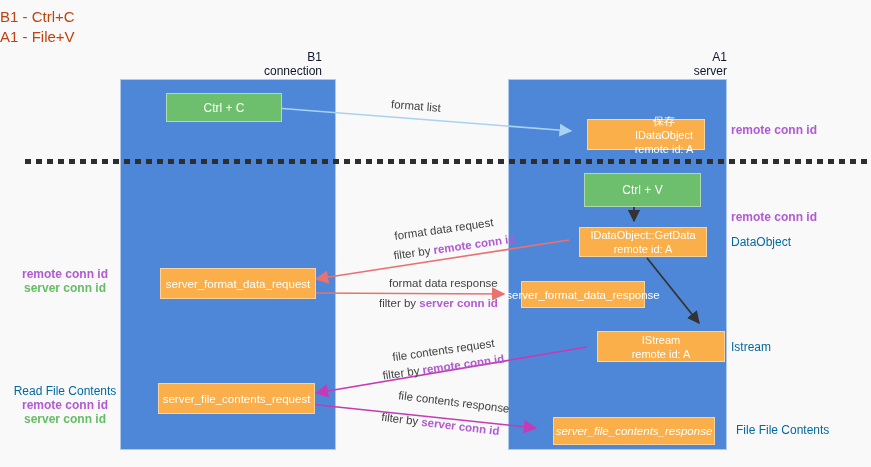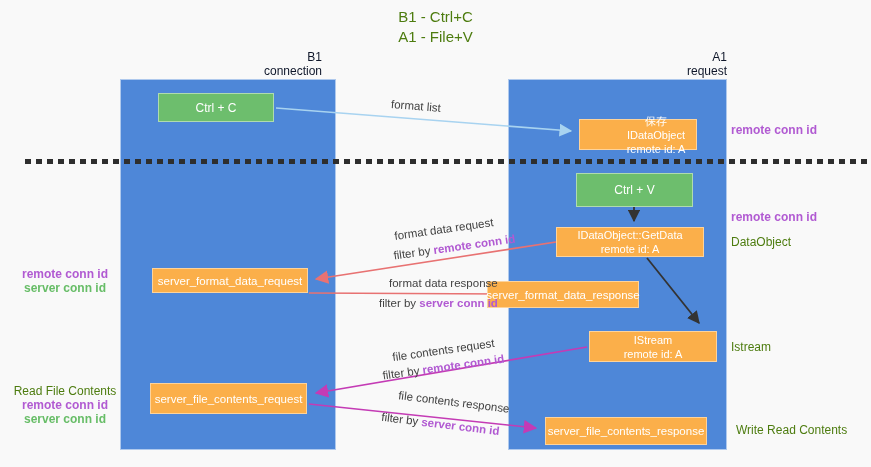--- a/index.html
+++ b/index.html
@@ -9,24 +9,23 @@
     position: relative;
     width: 871px;
     height: 467px;
     background: #f9f9f9;
     overflow: hidden;
     color: #3c3c3c;
   }
   .title {
     position: absolute;
     left: 0; right: 0; top: 7px;
-    text-align: center;
     font-size: 15px;
     line-height: 20px;
-    color: #4d7c0f;
+    color: #c2410c;
   }
   .lane {
     position: absolute;
     top: 79px;
     height: 371px;
     background: #4e87d8;
     border: 1px solid rgba(255,255,255,0.55);
     z-index: 1;
   }
   .lane-b1 { left: 120px; width: 216px; }
@@ -56,20 +55,21 @@
   }
   .box {
     position: absolute;
     z-index: 3;
     display: flex;
     flex-direction: column;
     align-items: center;
     justify-content: center;
     color: #ffffff;
     text-align: center;
+    margin-left: 8px;
   }
   .box-green { background: #6dbe6d; border: 1px solid rgba(255,255,255,0.45); font-size: 12px; }
   .box-orange { background: #fbaf4a; border: 1px solid rgba(255,255,255,0.45); font-size: 11px; line-height: 14px; }
   .box-single { font-size: 11.5px; }
   .edge-label {
     position: absolute;
     z-index: 4;
     font-size: 11.5px;
     color: #424242;
     white-space: nowrap;
@@ -78,21 +78,21 @@
   .rot-down { transform: rotate(7deg); }
   .rot-slight { transform: rotate(4.5deg); }
   .purple { color: #b15ad2; font-weight: bold; }
   .greenTxt { color: #67bd67; font-weight: bold; }
   .margin-label {
     position: absolute;
     z-index: 4;
     font-size: 12px;
     white-space: nowrap;
   }
-  .margin-black { color: #4d7c0f; }
+  .margin-black { color: #0369a1; }
   .left-block {
     position: absolute;
     left: 5px;
     width: 120px;
     text-align: center;
     z-index: 4;
     font-size: 12px;
     line-height: 14px;
     white-space: nowrap;
   }
@@ -106,21 +106,21 @@
     <div>B1 - Ctrl+C</div>
     <div>A1 - File+V</div>
   </div>
 
   <div class="lane-header lane-header-b1">
     <div>B1</div>
     <div>connection</div>
   </div>
   <div class="lane-header lane-header-a1">
     <div>A1</div>
-    <div>request</div>
+    <div>server</div>
   </div>
 
   <div class="lane lane-b1"></div>
   <div class="lane lane-a1"></div>
 
   <div class="dashed-line"></div>
 
   <svg class="arrows" width="871" height="467">
     <defs>
       <marker id="m-blue" viewBox="0 0 10 10" refX="9" refY="5" markerWidth="8" markerHeight="8" orient="auto">
@@ -151,43 +151,43 @@
 
   <div class="box box-orange" style="left:579px; top:119px; width:118px; height:31px;padding-left:36px;">
     <span>保存IDataObject</span>
     <span>remote id: A</span>
   </div>
 
   <div class="box box-green" style="left:576px; top:173px; width:117px; height:34px;">
     <span>Ctrl + V</span>
   </div>
 
-  <div class="box box-orange" style="left:556px; top:227px; width:148px; height:30px;">
+  <div class="box box-orange" style="left:571px; top:227px; width:128px; height:30px;">
     <span>IDataObject::GetData</span>
     <span>remote id: A</span>
   </div>
 
-  <div class="box box-orange box-single" style="left:152px; top:268px; width:156px; height:25px;">
+  <div class="box box-orange box-single" style="left:152px; top:268px; width:156px; height:31px;">
     <span>server_format_data_request</span>
   </div>
 
-  <div class="box box-orange box-single" style="left:487px; top:281px; width:152px; height:27px;justify-content:center;">
+  <div class="box box-orange box-single" style="left:513px; top:281px; width:124px; height:27px;justify-content:center;">
     <span>server_format_data_response</span>
   </div>
 
   <div class="box box-orange" style="left:589px; top:331px; width:128px; height:31px;">
     <span>IStream</span>
     <span>remote id: A</span>
   </div>
 
   <div class="box box-orange box-single" style="left:150px; top:383px; width:157px; height:31px;">
     <span>server_file_contents_request</span>
   </div>
 
-  <div class="box box-orange box-single" style="left:545px; top:417px; width:162px; height:28px;">
+  <div class="box box-orange box-single" style="left:545px; top:417px; width:162px; height:28px;font-style:italic;">
     <span>server_file_contents_response</span>
   </div>
 
   <div class="edge-label rot-slight" style="left:391px; top:100px;">format list</div>
 
   <div class="edge-label rot-up" style="left:394px; top:223px;">format data request</div>
   <div class="edge-label rot-up" style="left:393px; top:241px;">
     <span>filter by</span>
     <span class="purple">remote conn id</span>
   </div>
@@ -207,21 +207,21 @@
   <div class="edge-label rot-down" style="left:398px; top:396px;">file contents response</div>
   <div class="edge-label rot-down" style="left:381px; top:418px;">
     <span>filter by</span>
     <span class="purple">server conn id</span>
   </div>
 
   <div class="margin-label purple" style="left:731px; top:123px;">remote conn id</div>
   <div class="margin-label purple" style="left:731px; top:210px;">remote conn id</div>
   <div class="margin-label margin-black" style="left:731px; top:235px;">DataObject</div>
   <div class="margin-label margin-black" style="left:731px; top:340px;">Istream</div>
-  <div class="margin-label margin-black" style="left:736px; top:423px;">Write Read Contents</div>
+  <div class="margin-label margin-black" style="left:736px; top:423px;">File File Contents</div>
 
   <div class="left-block" style="top:267px;">
     <div class="purple">remote conn id</div>
     <div class="greenTxt">server conn id</div>
   </div>
   <div class="left-block" style="top:384px;">
     <div class="margin-black">Read File Contents</div>
     <div class="purple">remote conn id</div>
     <div class="greenTxt">server conn id</div>
   </div>

